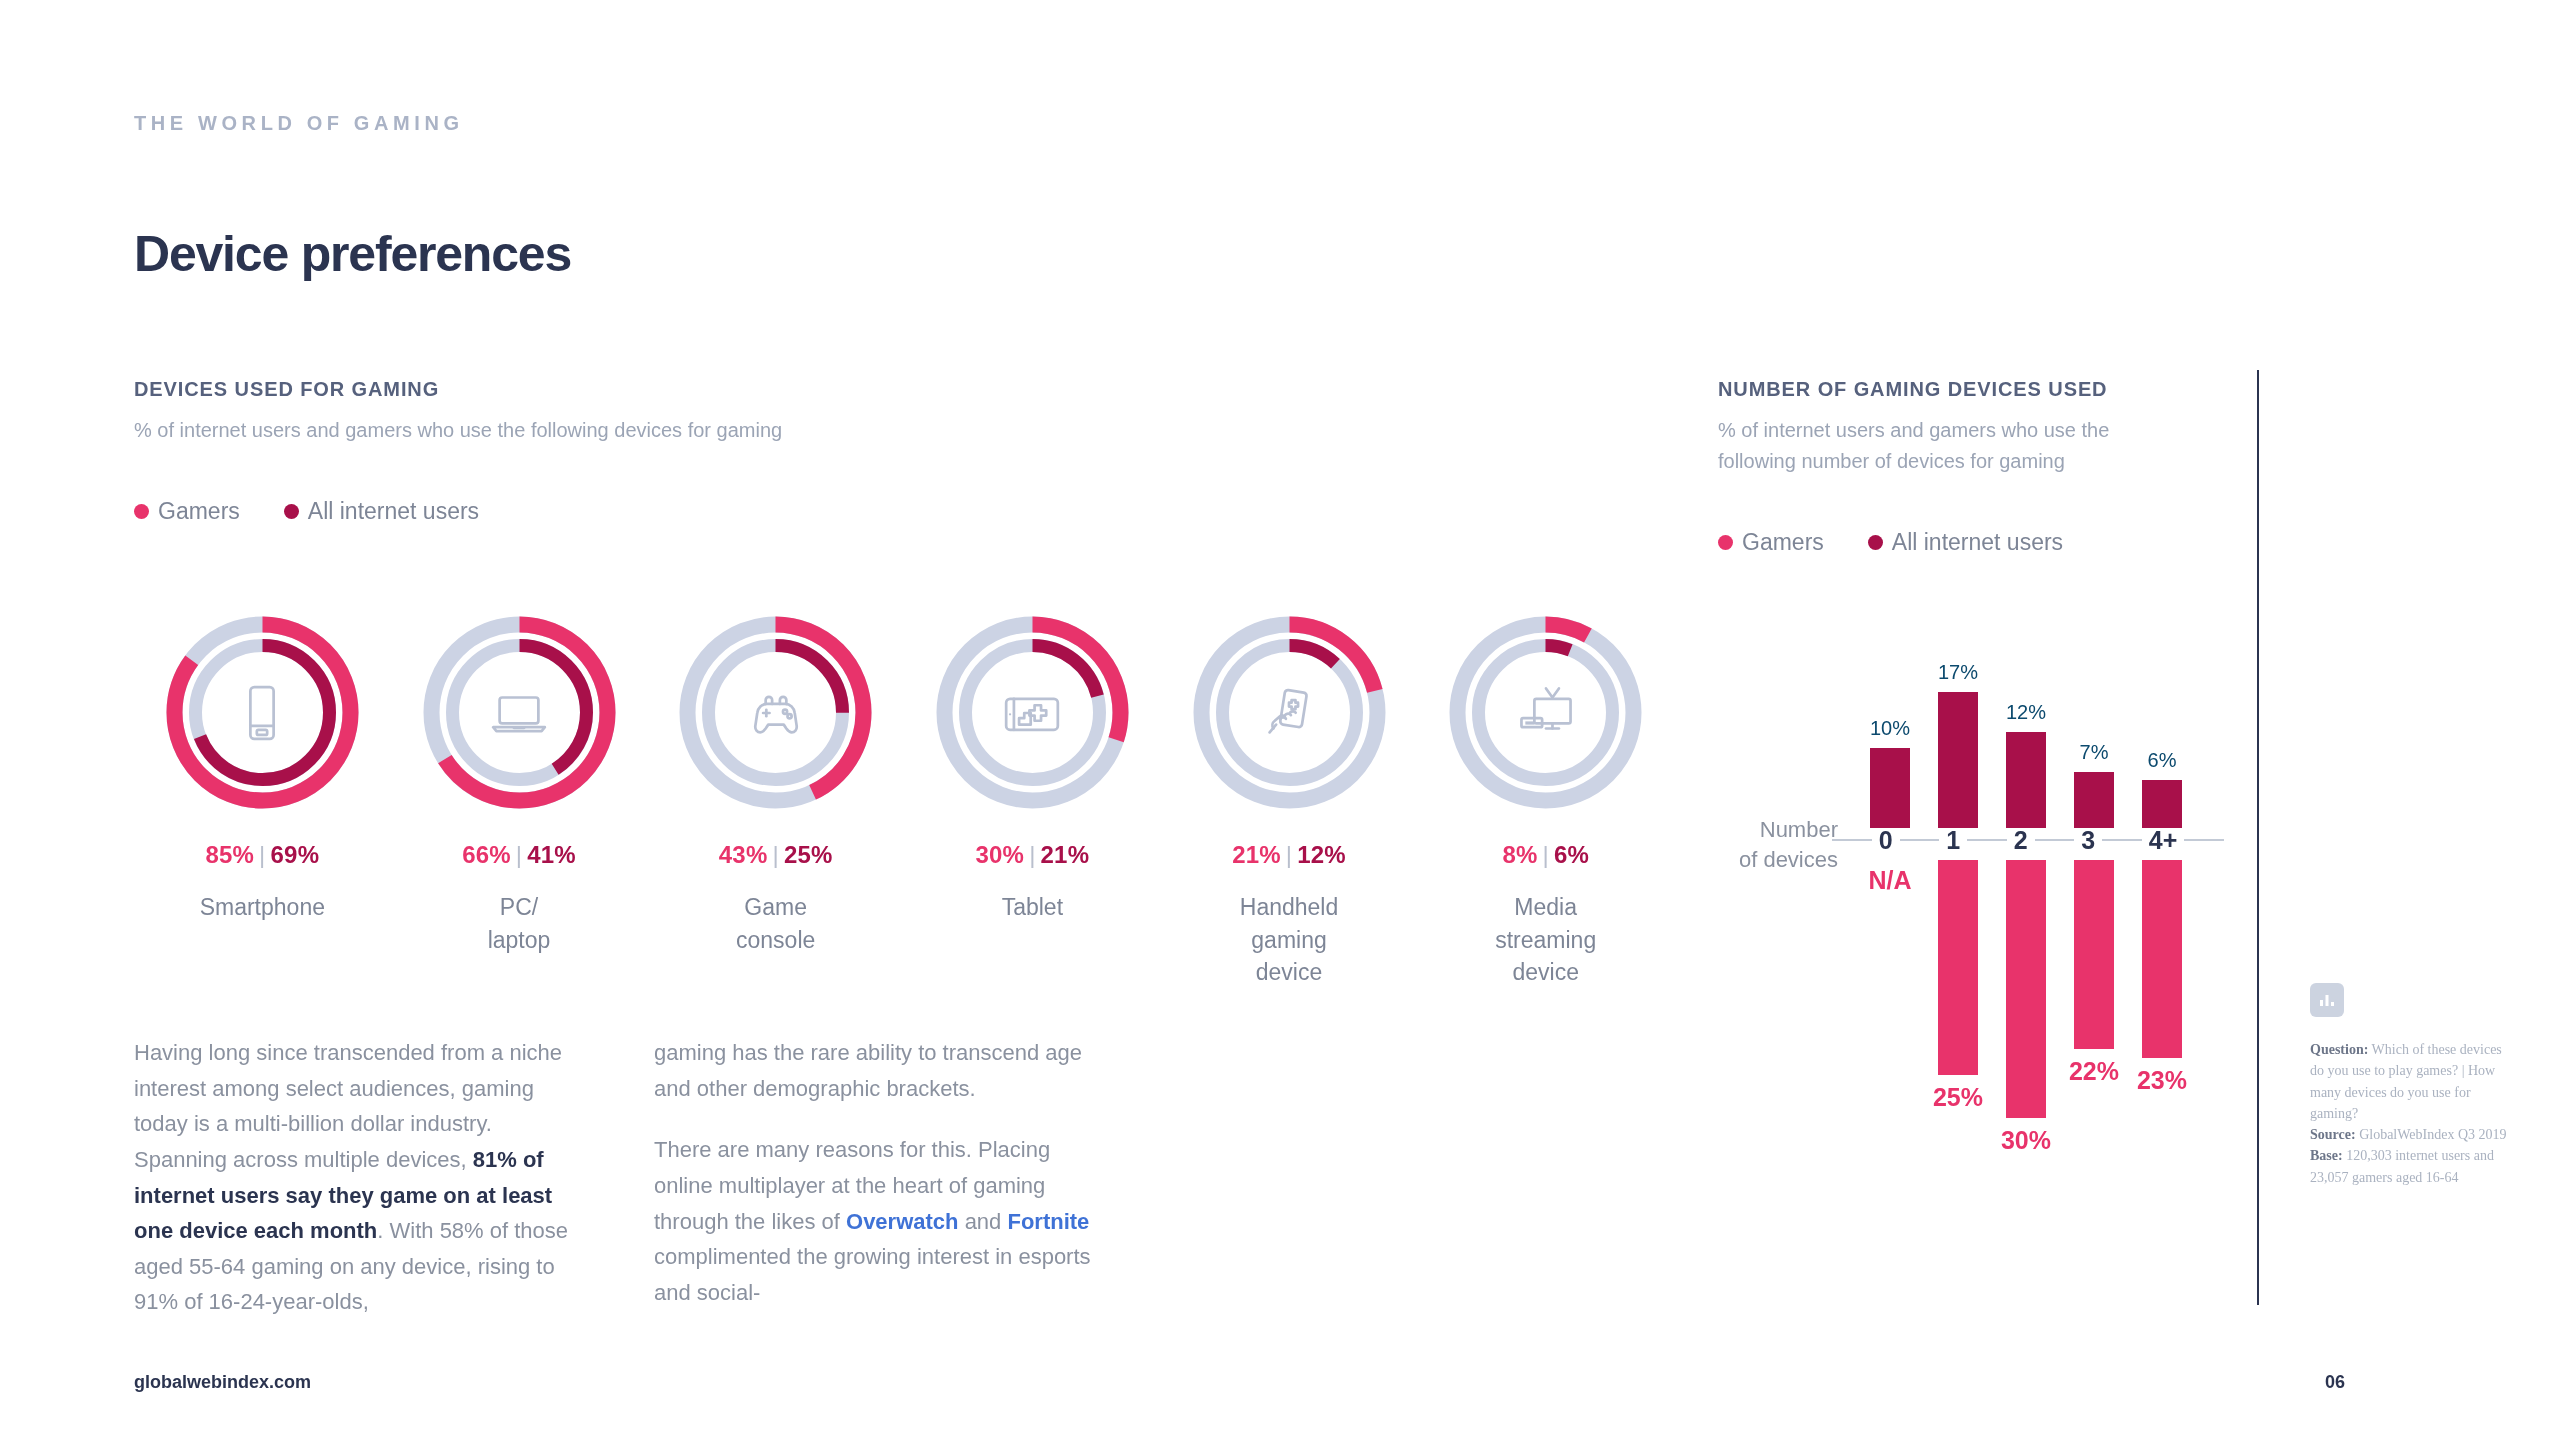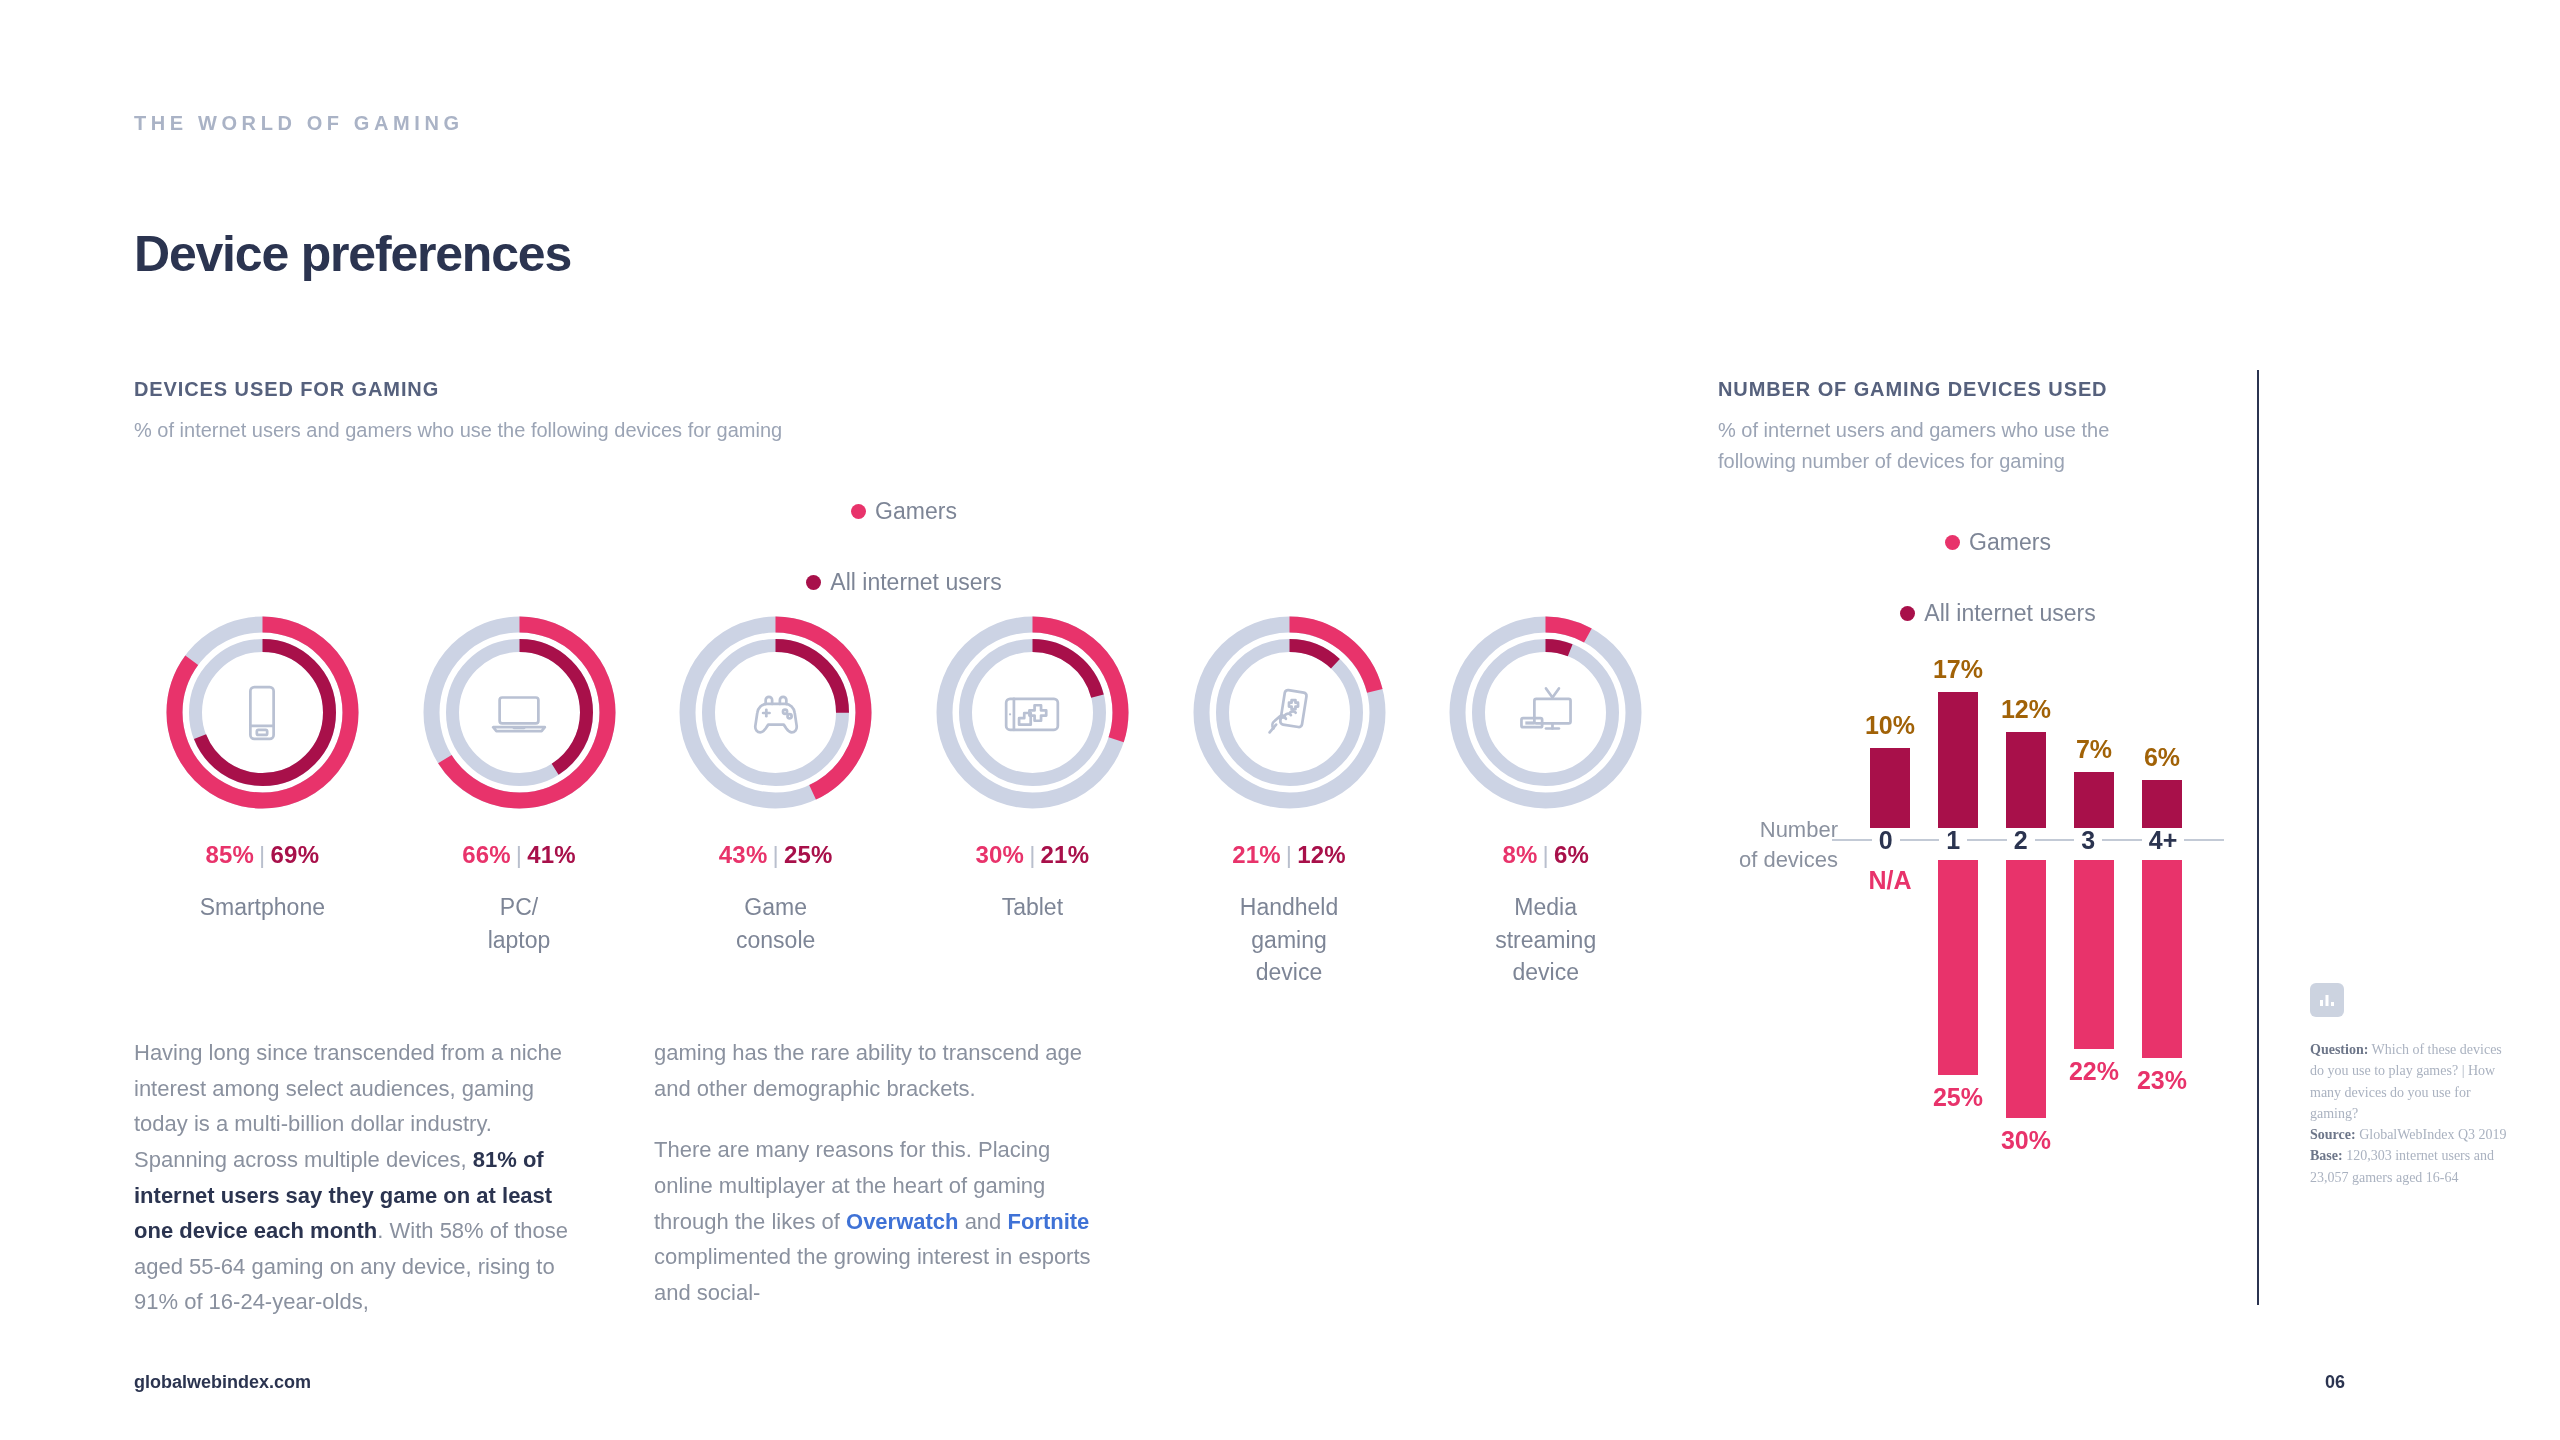--- a/index.html
+++ b/index.html
@@ -26,21 +26,21 @@
   
   .sec-kicker {
     font-size: 20px; font-weight: 700; color: #56617d;
     letter-spacing: 0.9px; text-transform: uppercase;
   }
   .sec-sub {
     font-size: 20px; color: #9ba4b5; line-height: 1.55; font-weight: 400;
   }
 
   
-  .legend { display: flex; align-items: center; gap: 44px; flex-direction: column; }
+  .legend { display: flex; align-items: center; gap: 44px; }
   .legend-item { display: flex; align-items: center; gap: 9px; }
   .legend-dot { width: 15px; height: 15px; border-radius: 50%; flex: 0 0 auto; }
   .legend-label { font-size: 23px; color: #7d8596; }
 
   
   #left-panel { position: absolute; left: 134px; top: 378px; width: 1540px; }
   #left-legend { margin-top: 52px; }
 
   .donut-row {
     position: absolute; left: 0; top: 232px;
@@ -97,21 +97,21 @@
   .bc-plot { position: absolute; left: 138px; top: 0; width: 340px; height: 720px; }
 
   .bc-up { position: absolute; left: 0; top: 0; width: 340px; height: 268px;
            display: flex; align-items: flex-end; }
   .bc-down { position: absolute; left: 0; top: 300px; width: 340px; height: 420px;
              display: flex; align-items: flex-start; }
   .bc-col { width: 68px; display: flex; flex-direction: column; align-items: center; }
   .bc-col-down { width: 68px; display: flex; flex-direction: column; align-items: center; }
   .bar-up { width: 40px; background: #A8104A; }
   .bar-down { width: 40px; background: #E8336B; }
-  .bar-val-up { font-size: 25px; font-weight: 700; color: #a16207; margin-bottom: 8px; }
+  .bar-val-up { font-size: 20px; font-weight: 400; color: #0c4a6e; margin-bottom: 8px; }
   .bar-val-down { font-size: 25px; font-weight: 700; color: #E8336B; margin-top: 8px; }
   .bar-na { font-size: 25px; font-weight: 700; color: #E8336B; margin-top: 6px; }
 
   .bc-axis {
     position: absolute; left: -24px; top: 262px; width: 392px; height: 36px;
     display: flex; align-items: center;
   }
   .ax-dash { flex: 1 1 auto; height: 2px; background: #c3cad6; }
   .ax-tick { font-size: 25px; font-weight: 700; color: #2b3450; padding: 0 7px; }
 

